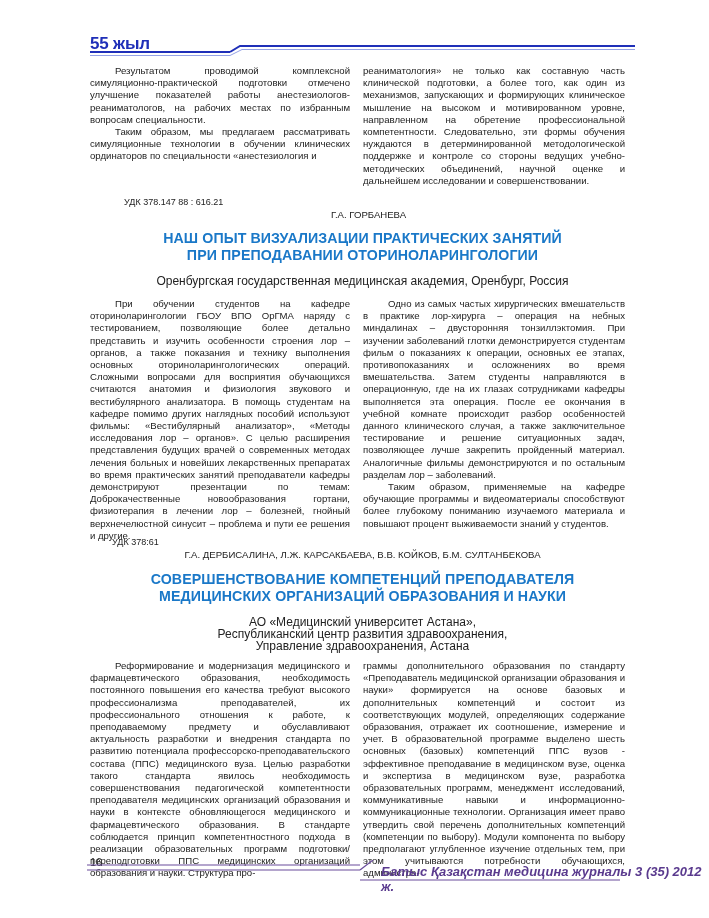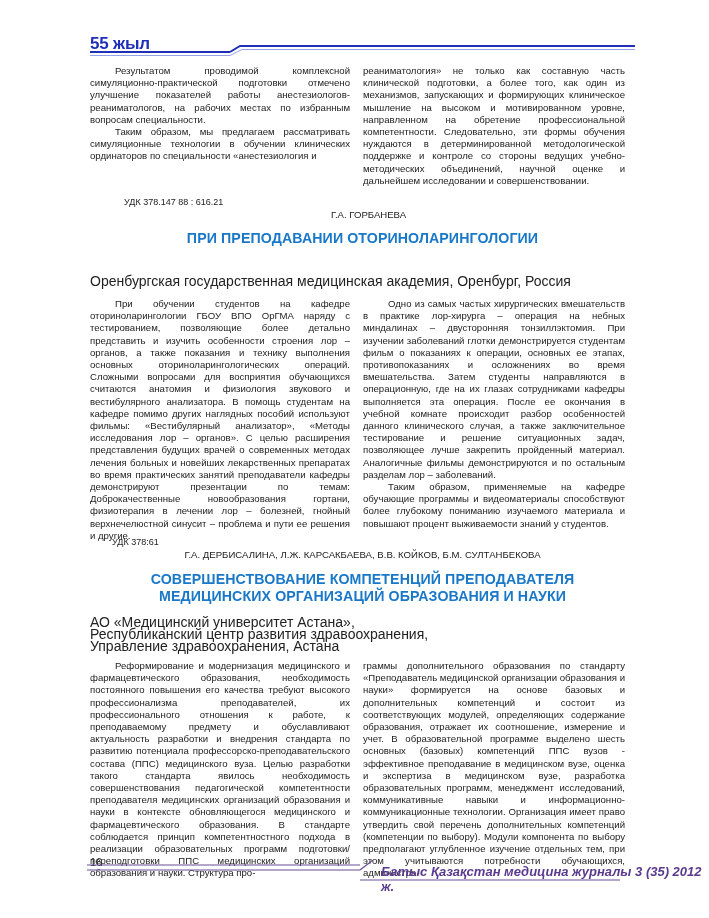--- a/index.html
+++ b/index.html
@@ -10,21 +10,21 @@
                   color:#1f2fb8; letter-spacing:-0.2px; }
   .header-svg { position:absolute; left:0; top:0; }
   .col { position:absolute; font-size:9.6px; line-height:12.2px; text-align:justify;
          color:#222; }
   .col p { margin:0; }
   .col p.ind { text-indent:25px; }
   .udk { position:absolute; font-size:9px; color:#222;margin-left:11px; }
   .author { position:absolute; font-size:9.6px; color:#222; width:545px; text-align:center; }
   .title { position:absolute; left:90px; width:545px; text-align:center; font-weight:bold;
            font-size:14.2px; line-height:17px; color:#1a78c8; letter-spacing:0.1px; }
-  .affil { position:absolute; left:90px; width:545px; font-size:14px;
+  .affil { position:absolute; left:90px; width:545px; text-align:center; font-size:12px;
            line-height:12.2px; color:#222; }
   .page-num { position:absolute; left:90px; top:856px; font-size:11px; color:#222; }
   .footer-svg { position:absolute; left:0; top:860px; }
   .footer-journal { position:absolute; left:381px; top:864px; font-size:13px; font-weight:bold;
                     font-style:italic; color:#5a3a8e; }
 </style>
 </head>
 <body>
 
 <div class="header">
@@ -41,20 +41,21 @@
   <p class="ind">Результатом проводимой комплексной симуляционно-практической подготовки отмечено улучшение показателей работы анестезиологов-реаниматологов, на рабочих местах по избранным вопросам специальности.</p>
   <p class="ind">Таким образом, мы предлагаем рассматривать симуляционные технологии в обучении клинических ординаторов по специальности «анестезиология и</p>
 </div>
 <div class="col" style="left:363px; top:65px; width:262px;">
   <p>реаниматология» не только как составную часть клинической подготовки, а более того, как один из механизмов, запускающих и формирующих клиническое мышление на высоком и мотивированном уровне, направленном на обретение профессиональной компетентности. Следовательно, эти формы обучения нуждаются в детерминированной методологической поддержке и контроле со стороны ведущих учебно-методических объединений, научной оценке и дальнейшем исследовании и совершенствовании.</p>
 </div>
 
 <div class="udk" style="left:113px; top:197px;">УДК 378.147 88 : 616.21</div>
 <div class="author" style="left:96px; top:209px;">Г.А. ГОРБАНЕВА</div>
 <div class="title" style="top:230px;">
+  <div>НАШ ОПЫТ ВИЗУАЛИЗАЦИИ ПРАКТИЧЕСКИХ ЗАНЯТИЙ</div>
   <div>ПРИ ПРЕПОДАВАНИИ ОТОРИНОЛАРИНГОЛОГИИ</div>
 </div>
 <div class="affil" style="top:275px;">Оренбургская государственная медицинская академия, Оренбург, Россия</div>
 
 <div class="col" style="left:90px; top:298px; width:260px;">
   <p class="ind">При обучении студентов на кафедре оториноларингологии ГБОУ ВПО ОрГМА наряду с тестированием, позволяющие более детально представить и изучить особенности строения лор – органов, а также показания и технику выполнения основных оториноларингологических операций. Сложными вопросами для восприятия обучающихся считаются анатомия и физиология звукового и вестибулярного анализатора. В помощь студентам на кафедре помимо других наглядных пособий используют фильмы: «Вестибулярный анализатор», «Методы исследования лор – органов». С целью расширения представления будущих врачей о современных методах лечения больных и новейших лекарственных препаратах во время практических занятий преподаватели кафедры демонстрируют презентации по темам: Доброкачественные новообразования гортани, физиотерапия в лечении лор – болезней, гнойный верхнечелюстной синусит – проблема и пути ее решения и другие.</p>
 </div>
 <div class="col" style="left:363px; top:298px; width:262px;">
   <p class="ind">Одно из самых частых хирургических вмешательств в практике лор-хирурга – операция на небных миндалинах – двусторонняя тонзиллэктомия. При изучении заболеваний глотки демонстрируется студентам фильм о показаниях к операции, основных ее этапах, противопоказаниях и осложнениях во время вмешательства. Затем студенты направляются в операционную, где на их глазах сотрудниками кафедры выполняется эта операция. После ее окончания в учебной комнате происходит разбор особенностей данного клинического случая, а также заключительное тестирование и решение ситуационных задач, позволяющее лучше закрепить пройденный материал. Аналогичные фильмы демонстрируются и по остальным разделам лор – заболеваний.</p>
   <p class="ind">Таким образом, применяемые на кафедре обучающие программы и видеоматериалы способствуют более глубокому пониманию изучаемого материала и повышают процент выживаемости знаний у студентов.</p>

